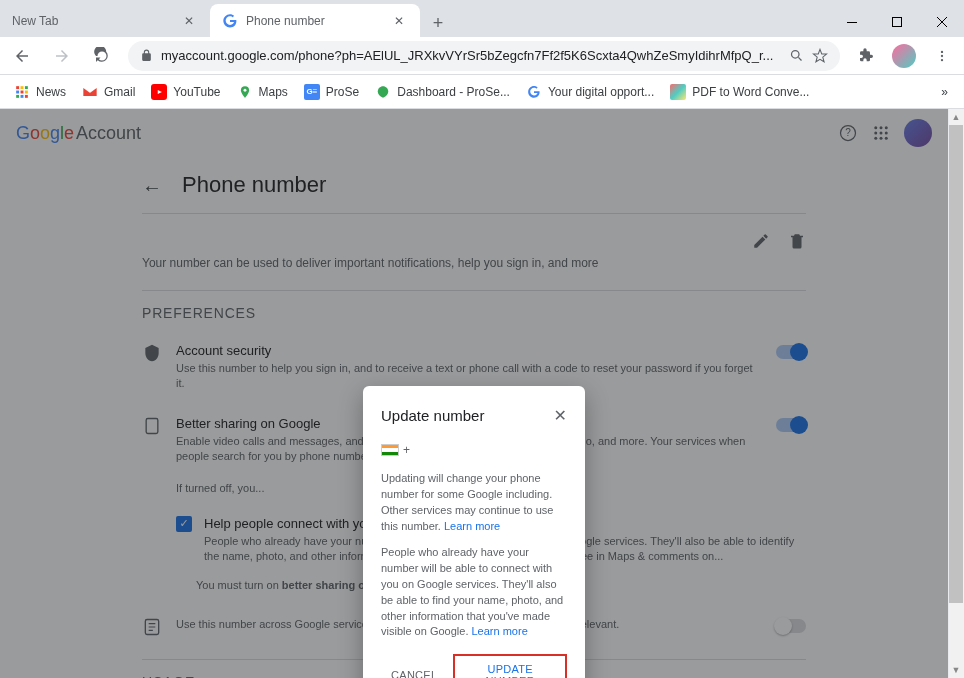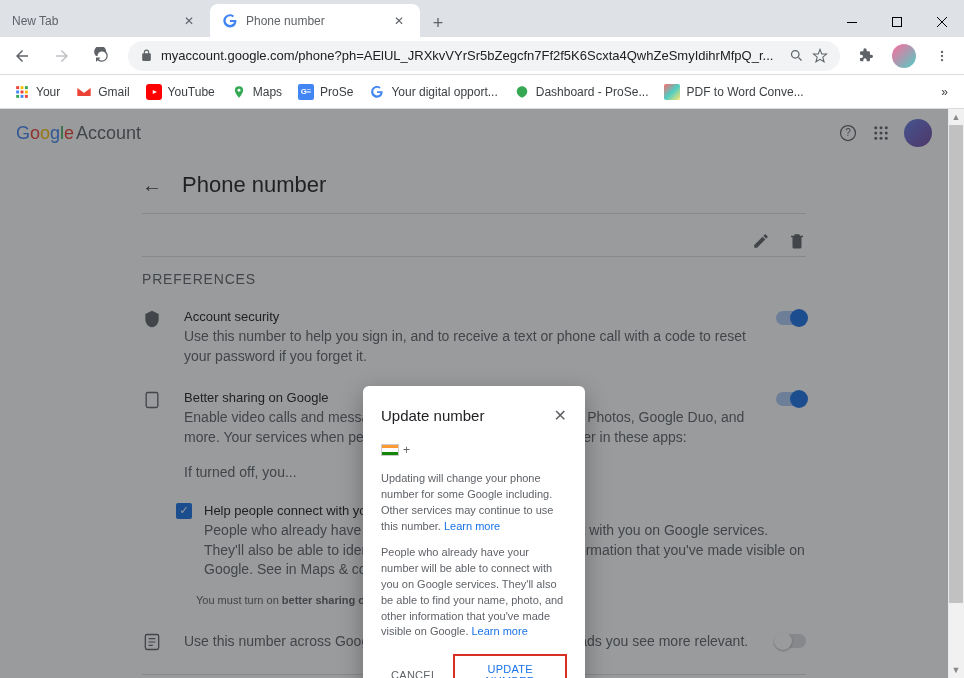--- a/index.html
+++ b/index.html
@@ -56,25 +56,25 @@
 .divider { border-top: 1px solid #dadce0; }
 
 .phone-row { display: flex; align-items: center; padding: 18px 0 6px; }
 .phone-num { background: #fff; color: #fff; width: 150px; height: 18px; }
 .phone-actions { margin-left: auto; display: flex; gap: 18px; color: #5f6368; }
 .phone-actions span { cursor: pointer; }
 .phone-desc { font-size: 12px; color: #5f6368; padding-bottom: 20px; }
 
 .section-label { font-size: 14px; letter-spacing: 0.8px; color: #5f6368; padding: 14px 0 10px; }
 
-.pref-row { display: flex; align-items: flex-start; padding: 12px 0; gap: 22px; }
+.pref-row { display: flex; align-items: flex-start; padding: 12px 0; gap: 14px; }
 .pref-icon { width: 20px; height: 20px; color: #5f6368; flex-shrink: 0; }
 .pref-body { flex: 1; }
 .pref-title { font-size: 13px; color: #202124; margin-bottom: 3px; }
-.pref-desc { font-size: 14px; color: #5f6368; line-height: 1.4; }
+.pref-desc { font-size: 11px; color: #5f6368; line-height: 1.4; }
 .toggle { width: 30px; height: 14px; border-radius: 7px; position: relative; cursor: pointer; flex-shrink: 0; margin-top: 2px; }
 .toggle.on { background: #aecbfa; }
 .toggle.on::after { content:''; position:absolute; right:-2px; top:-2px; width:18px; height:18px; background:#1a73e8; border-radius:50%; }
 .toggle.off { background: #dadce0; }
 .toggle.off::after { content:''; position:absolute; left:-2px; top:-2px; width:18px; height:18px; background:#fff; border-radius:50%; box-shadow: 0 1px 2px rgba(0,0,0,0.3); }
 
 .sub-pref { margin-left: 34px; padding: 8px 0; display: flex; gap: 12px; }
 .checkbox { width: 16px; height: 16px; background:#1a73e8; border-radius:2px; flex-shrink:0; display:flex; align-items:center; justify-content:center; color:#fff; font-size:11px; }
 .sub-body { flex: 1; }
 .note { font-size: 11px; color: #5f6368; margin-left: 54px; padding: 6px 0 14px; }
@@ -189,21 +189,21 @@
           <rect x="9.5" y="2" width="5" height="5" fill="#FBBC05"></rect>
           <rect x="17" y="2" width="5" height="5" fill="#34A853"></rect>
           <rect x="2" y="9.5" width="5" height="5" fill="#4285F4"></rect>
           <rect x="9.5" y="9.5" width="5" height="5" fill="#EA4335"></rect>
           <rect x="17" y="9.5" width="5" height="5" fill="#FBBC05"></rect>
           <rect x="2" y="17" width="5" height="5" fill="#34A853"></rect>
           <rect x="9.5" y="17" width="5" height="5" fill="#4285F4"></rect>
           <rect x="17" y="17" width="5" height="5" fill="#EA4335"></rect>
         </svg>
       </span>
-      <span>Your</span>
+      <span>News</span>
     </div>
   <div class="bm-item">
       <span class="bm-icon">
         <svg width="16" height="16" viewBox="0 0 24 24">
           <path fill="#EA4335" d="M2 6l10 7 10-7v12H2z"></path>
           <path fill="#fff" d="M2 6l10 7 10-7-10 8z" opacity="0.3"></path>
         </svg>
       </span>
       <span>Gmail</span>
     </div>
@@ -223,33 +223,33 @@
         </svg>
       </span>
       <span>Maps</span>
     </div>
   <div class="bm-item">
       <span class="bm-icon" style="background:#4285F4;border-radius:2px;color:#fff;font-size:8px;font-weight:bold">G≡</span>
       <span>ProSe</span>
     </div>
   <div class="bm-item">
       <span class="bm-icon">
+        <svg width="14" height="14" viewBox="0 0 24 24">
+          <path fill="#34A853" d="M12 2C7 2 3 6 3 11c0 4 3 8 9 11 6-3 9-7 9-11 0-5-4-9-9-9z"></path>
+        </svg>
+      </span>
+      <span>Dashboard - ProSe...</span>
+    </div>
+  <div class="bm-item">
+      <span class="bm-icon">
         <svg viewBox="0 0 24 24" width="14" height="14">
           <path fill="#4285F4" d="M12 11v2.5h5.9c-.3 1.5-1.8 4.4-5.9 4.4-3.6 0-6.5-3-6.5-6.6s2.9-6.6 6.5-6.6c2 0 3.4.9 4.2 1.6l2-2C16.6 2.8 14.5 1.8 12 1.8 6.5 1.8 2 6.3 2 11.8s4.5 10 10 10c5.8 0 9.6-4 9.6-9.7 0-.7-.1-1.1-.2-1.6H12z"></path>
         </svg>
       </span>
       <span>Your digital opport...</span>
-    </div>
-  <div class="bm-item">
-      <span class="bm-icon">
-        <svg width="14" height="14" viewBox="0 0 24 24">
-          <path fill="#34A853" d="M12 2C7 2 3 6 3 11c0 4 3 8 9 11 6-3 9-7 9-11 0-5-4-9-9-9z"></path>
-        </svg>
-      </span>
-      <span>Dashboard - ProSe...</span>
     </div>
   <div class="bm-item">
       <span class="bm-icon" style="background:linear-gradient(135deg,#ff6b6b,#4ecdc4,#ffe66d);border-radius:2px"></span>
       <span>PDF to Word Conve...</span>
     </div>
   <div class="bm-more">»</div>
 </div>
 
 <div class="page-area">
   <div class="page-scroll">
@@ -295,20 +295,21 @@
                 <path fill="#5f6368" d="M3 17.25V21h3.75L17.8 9.94l-3.75-3.75L3 17.25zM20.7 7.04a1 1 0 000-1.41l-2.34-2.34a1 1 0 00-1.41 0l-1.83 1.83 3.75 3.75 1.83-1.83z"></path>
               </svg>
             </span>
           <span>
               <svg width="18" height="18" viewBox="0 0 24 24">
                 <path fill="#5f6368" d="M6 7h12v13a2 2 0 01-2 2H8a2 2 0 01-2-2V7zm3-4h6l1 2h4v2H4V5h4l1-2z"></path>
               </svg>
             </span>
         </div>
       </div>
+      <div class="phone-desc">Your number can be used to deliver important notifications, help you sign in, and more</div>
       <div class="divider"></div>
 
       <div class="section-label">PREFERENCES</div>
 
       <div class="pref-row">
         <div class="pref-icon">
             <svg width="20" height="20" viewBox="0 0 24 24">
               <path fill="#5f6368" d="M12 2l8 4v6c0 5-3.4 9.7-8 10-4.6-.3-8-5-8-10V6l8-4z"></path>
             </svg>
           </div>

